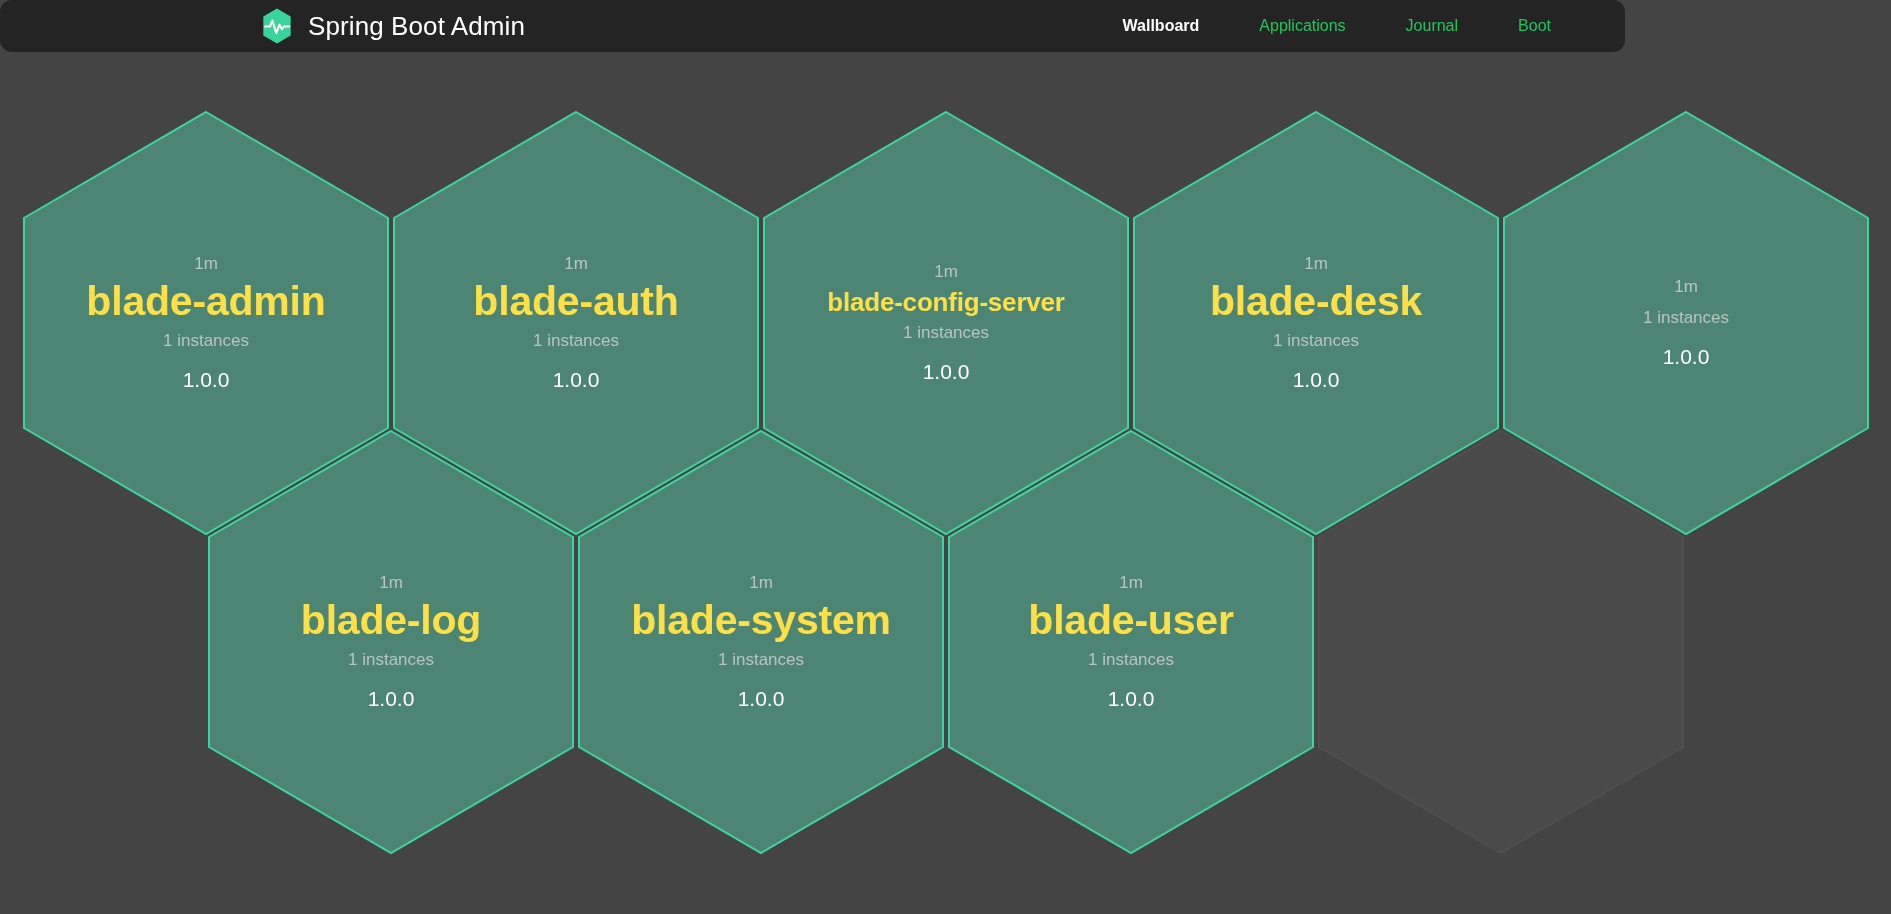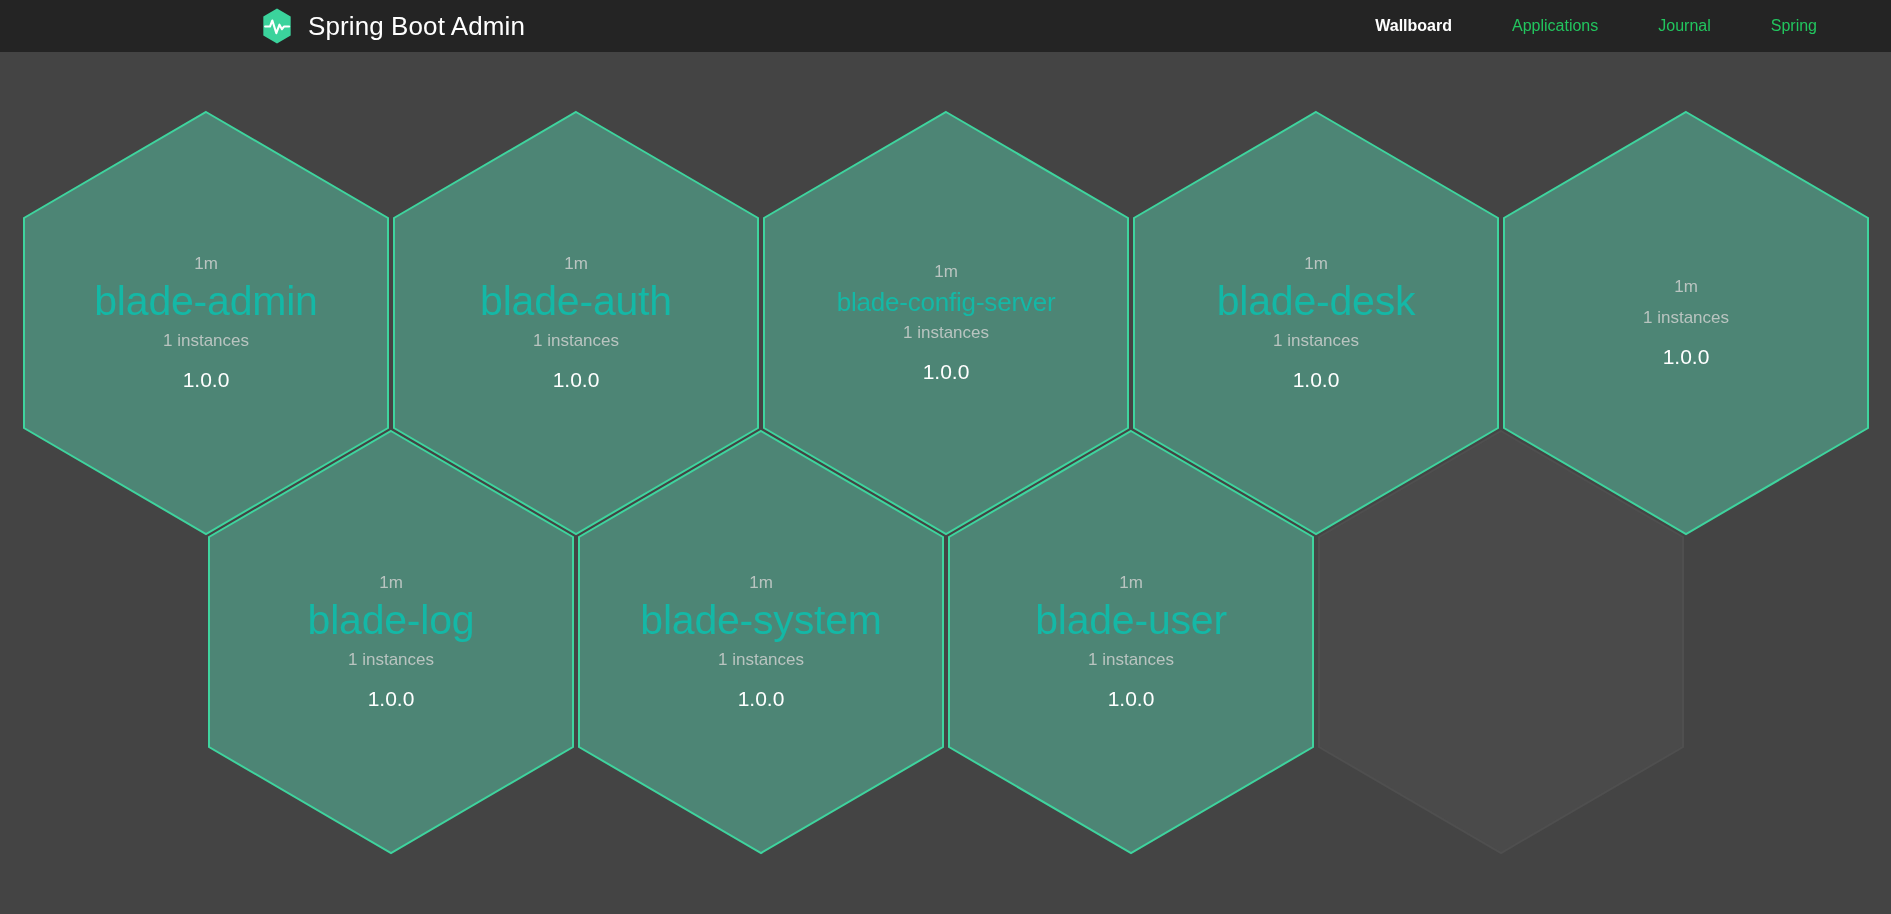--- a/index.html
+++ b/index.html
@@ -14,26 +14,27 @@
   body {
     background: #444444;
     font-family: "Liberation Sans", "DejaVu Sans", sans-serif;
     -webkit-font-smoothing: antialiased;
   }
 
   
   .navbar {
     position: absolute;
     top: 0; left: 0;
-    width: 1891px;
+    width: 1625px;
     height: 52px;
     background: #242424;
     display: flex;
     align-items: center;
     z-index: 40;
+    border-radius: 12px;
   }
 
   .brand {
     position: absolute;
     left: 258px;
     display: flex;
     align-items: center;
     gap: 12px;
     cursor: pointer;
     text-decoration: none;
@@ -138,24 +139,24 @@
   }
 
   .hex-status {
     color: #b9c4c0;
     font-size: 17px;
     line-height: 1.25;
     margin-bottom: 6px;
   }
 
   .hex-name {
-    color: #14b8a6;
+    color: #fde047;
     font-size: 41px;
     line-height: 1.06;
-    font-weight: 400;
+    font-weight: 700;
     word-break: break-word;
     letter-spacing: -0.2px;
     margin-bottom: 2px;
     text-align: center;
   }
 
   .hex-name.is-long {
     font-size: 26px;
     line-height: 1.08;
   }
@@ -184,21 +185,21 @@
       <path d="M20 1.6 L34.4 10 V30 L20 38.4 L5.6 30 V10 Z" fill="#3bd39c"></path>
       <path d="M7.5 20.6 H12.6 L15.1 14.2 L19.3 27.6 L22.6 18.6 L25.2 23.4 L27.3 20.6 H32.8" fill="none" stroke="#ffffff" stroke-width="2.2" stroke-linecap="round" stroke-linejoin="round"></path>
     </svg>
     <span class="brand-title">Spring Boot Admin</span>
   </a>
 
   <nav class="nav-links">
     <a class="nav-link is-active">Wallboard</a>
     <a class="nav-link">Applications</a>
     <a class="nav-link">Journal</a>
-    <a class="nav-link">Spring</a>
+    <a class="nav-link">Boot</a>
   </nav>
 </div>
 
 <main class="wallboard">
   <div class="hex-layer">
 
     <div class="hex" style="left:22px; top:58px;">
       <svg class="hex-svg" viewBox="0 0 368 426" preserveAspectRatio="none">
         <polygon class="hex-poly" points="184,2 366,108 366,318 184,424 2,318 2,108"></polygon>
       </svg>

